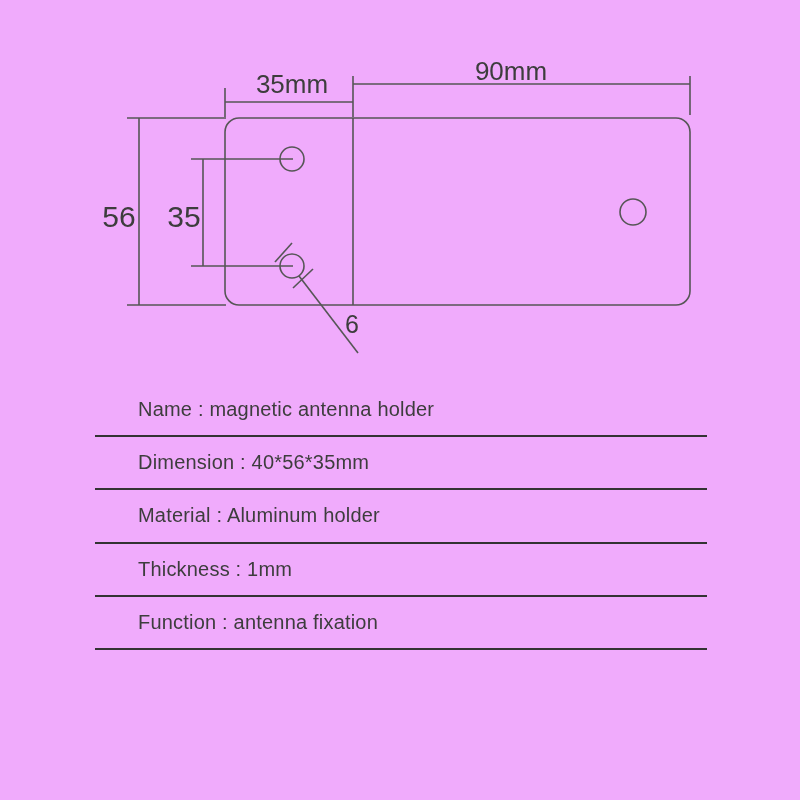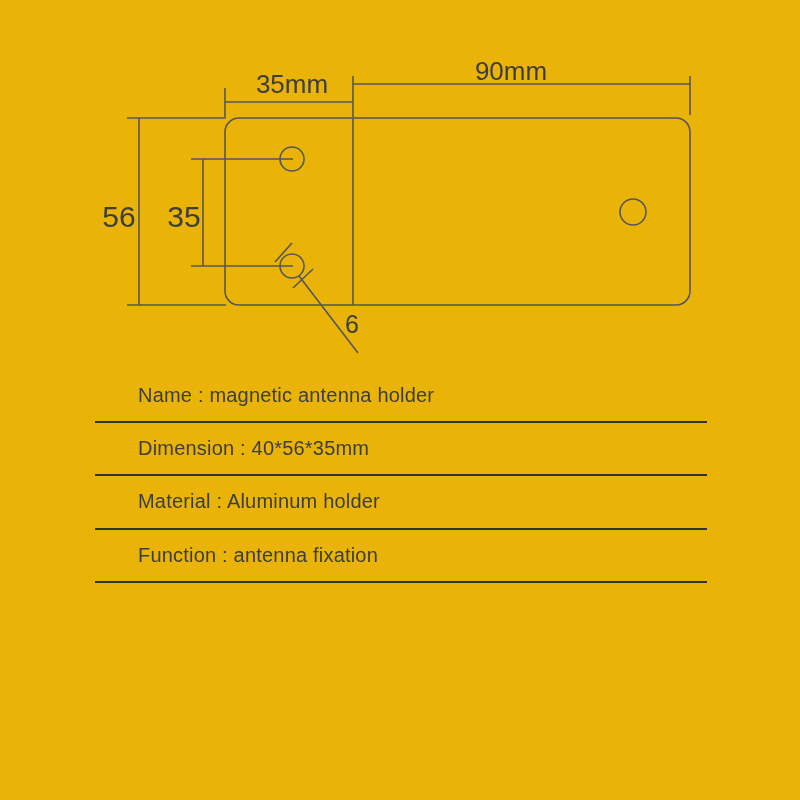--- a/index.html
+++ b/index.html
@@ -4,21 +4,21 @@
 <style>
   html, body {
     margin: 0;
     padding: 0;
     background: #ffffff;
   }
   .canvas {
     position: relative;
     width: 800px;
     height: 800px;
-    background: #eab308;
+    background: #f0abfc;
     overflow: hidden;
     font-family: "Liberation Sans", "DejaVu Sans", sans-serif;
   }
   
   .drawing {
     position: absolute;
     left: 0;
     top: 0;
   }
   .stroke {
@@ -32,21 +32,21 @@
     font-weight: 300;
     text-anchor: middle;
   }
   .dim-label.size-lg { font-size: 30px; }
   .dim-label.size-md { font-size: 26px; }
   .dim-label.size-sm { font-size: 25px; }
   
   .spec-table {
     position: absolute;
     left: 95px;
-    top: 370px;
+    top: 384px;
     width: 612px;
   }
   .spec-row {
     height: 51.2px;
     border-bottom: 2px solid #333333;
     display: flex;
     align-items: center;
     padding-left: 43px;
     box-sizing: content-box;
   }
@@ -112,17 +112,20 @@
     <div class="spec-row">
       <span class="spec-text">Name : magnetic antenna holder</span>
     </div>
     <div class="spec-row">
       <span class="spec-text">Dimension : 40*56*35mm</span>
     </div>
     <div class="spec-row">
       <span class="spec-text">Material : Aluminum holder</span>
     </div>
     <div class="spec-row">
+      <span class="spec-text">Thickness : 1mm</span>
+    </div>
+    <div class="spec-row">
       <span class="spec-text">Function : antenna fixation</span>
     </div>
   </div>
 
 </div>
 
 </body></html>

